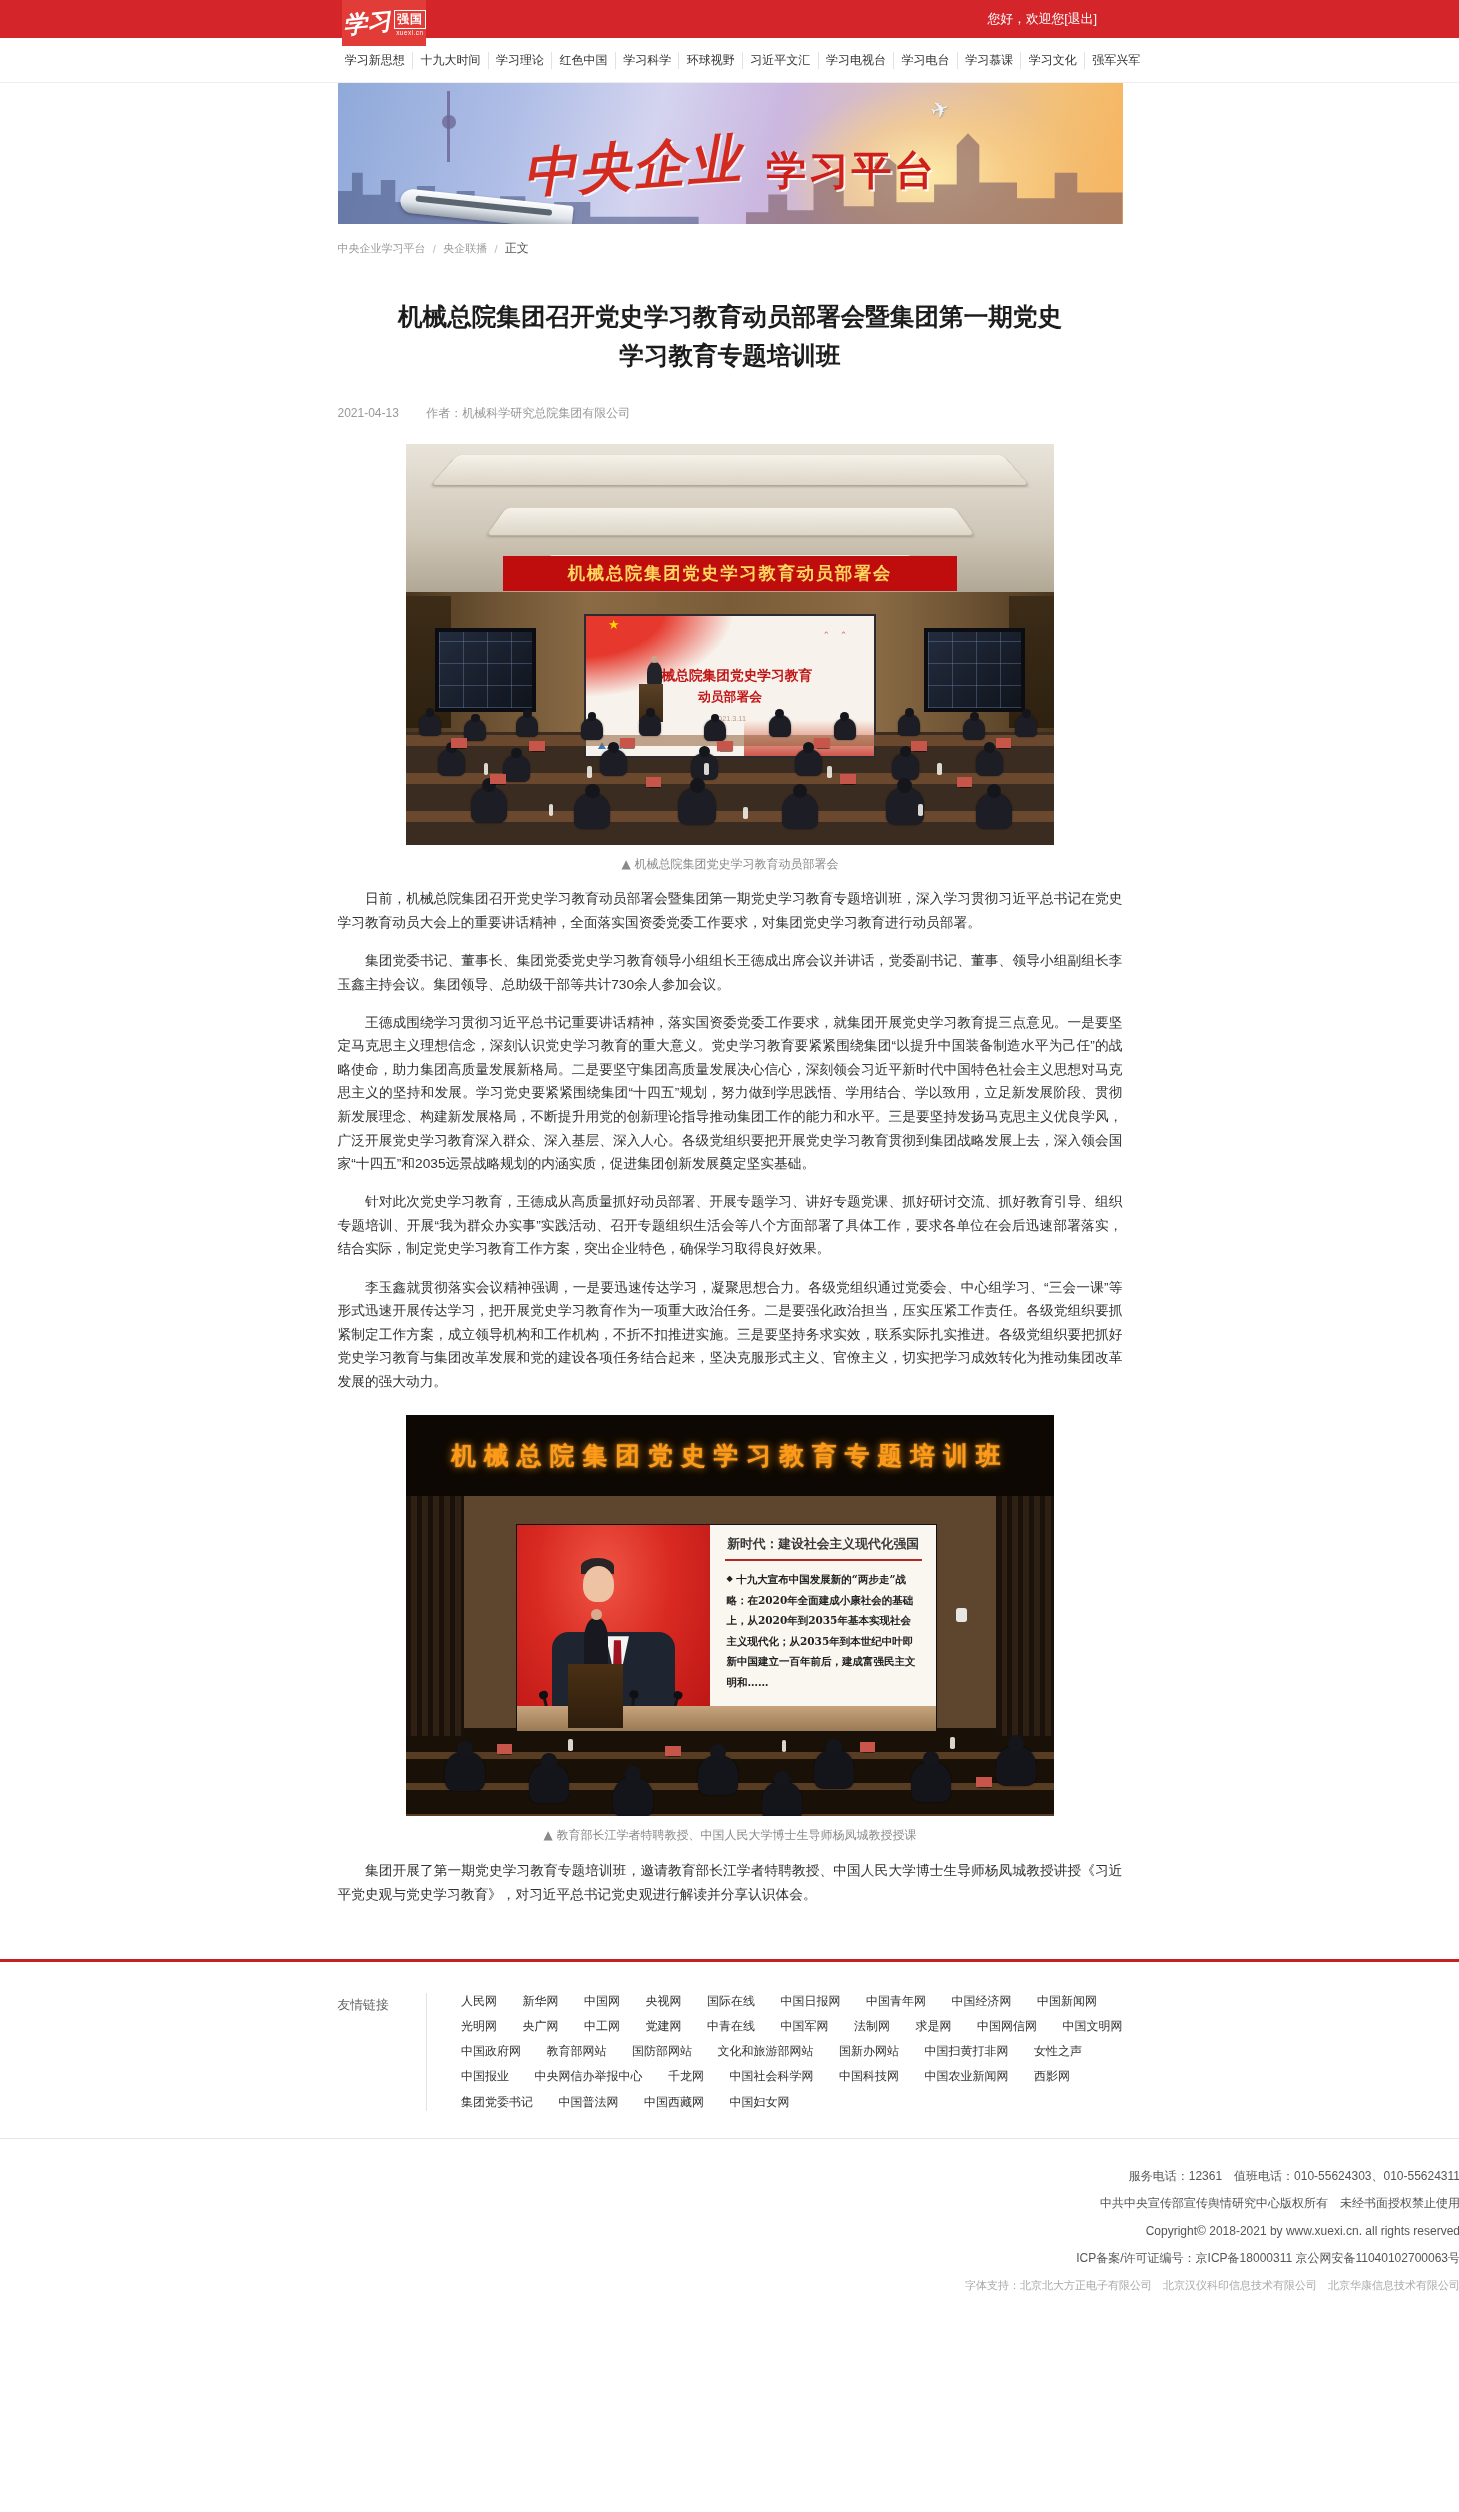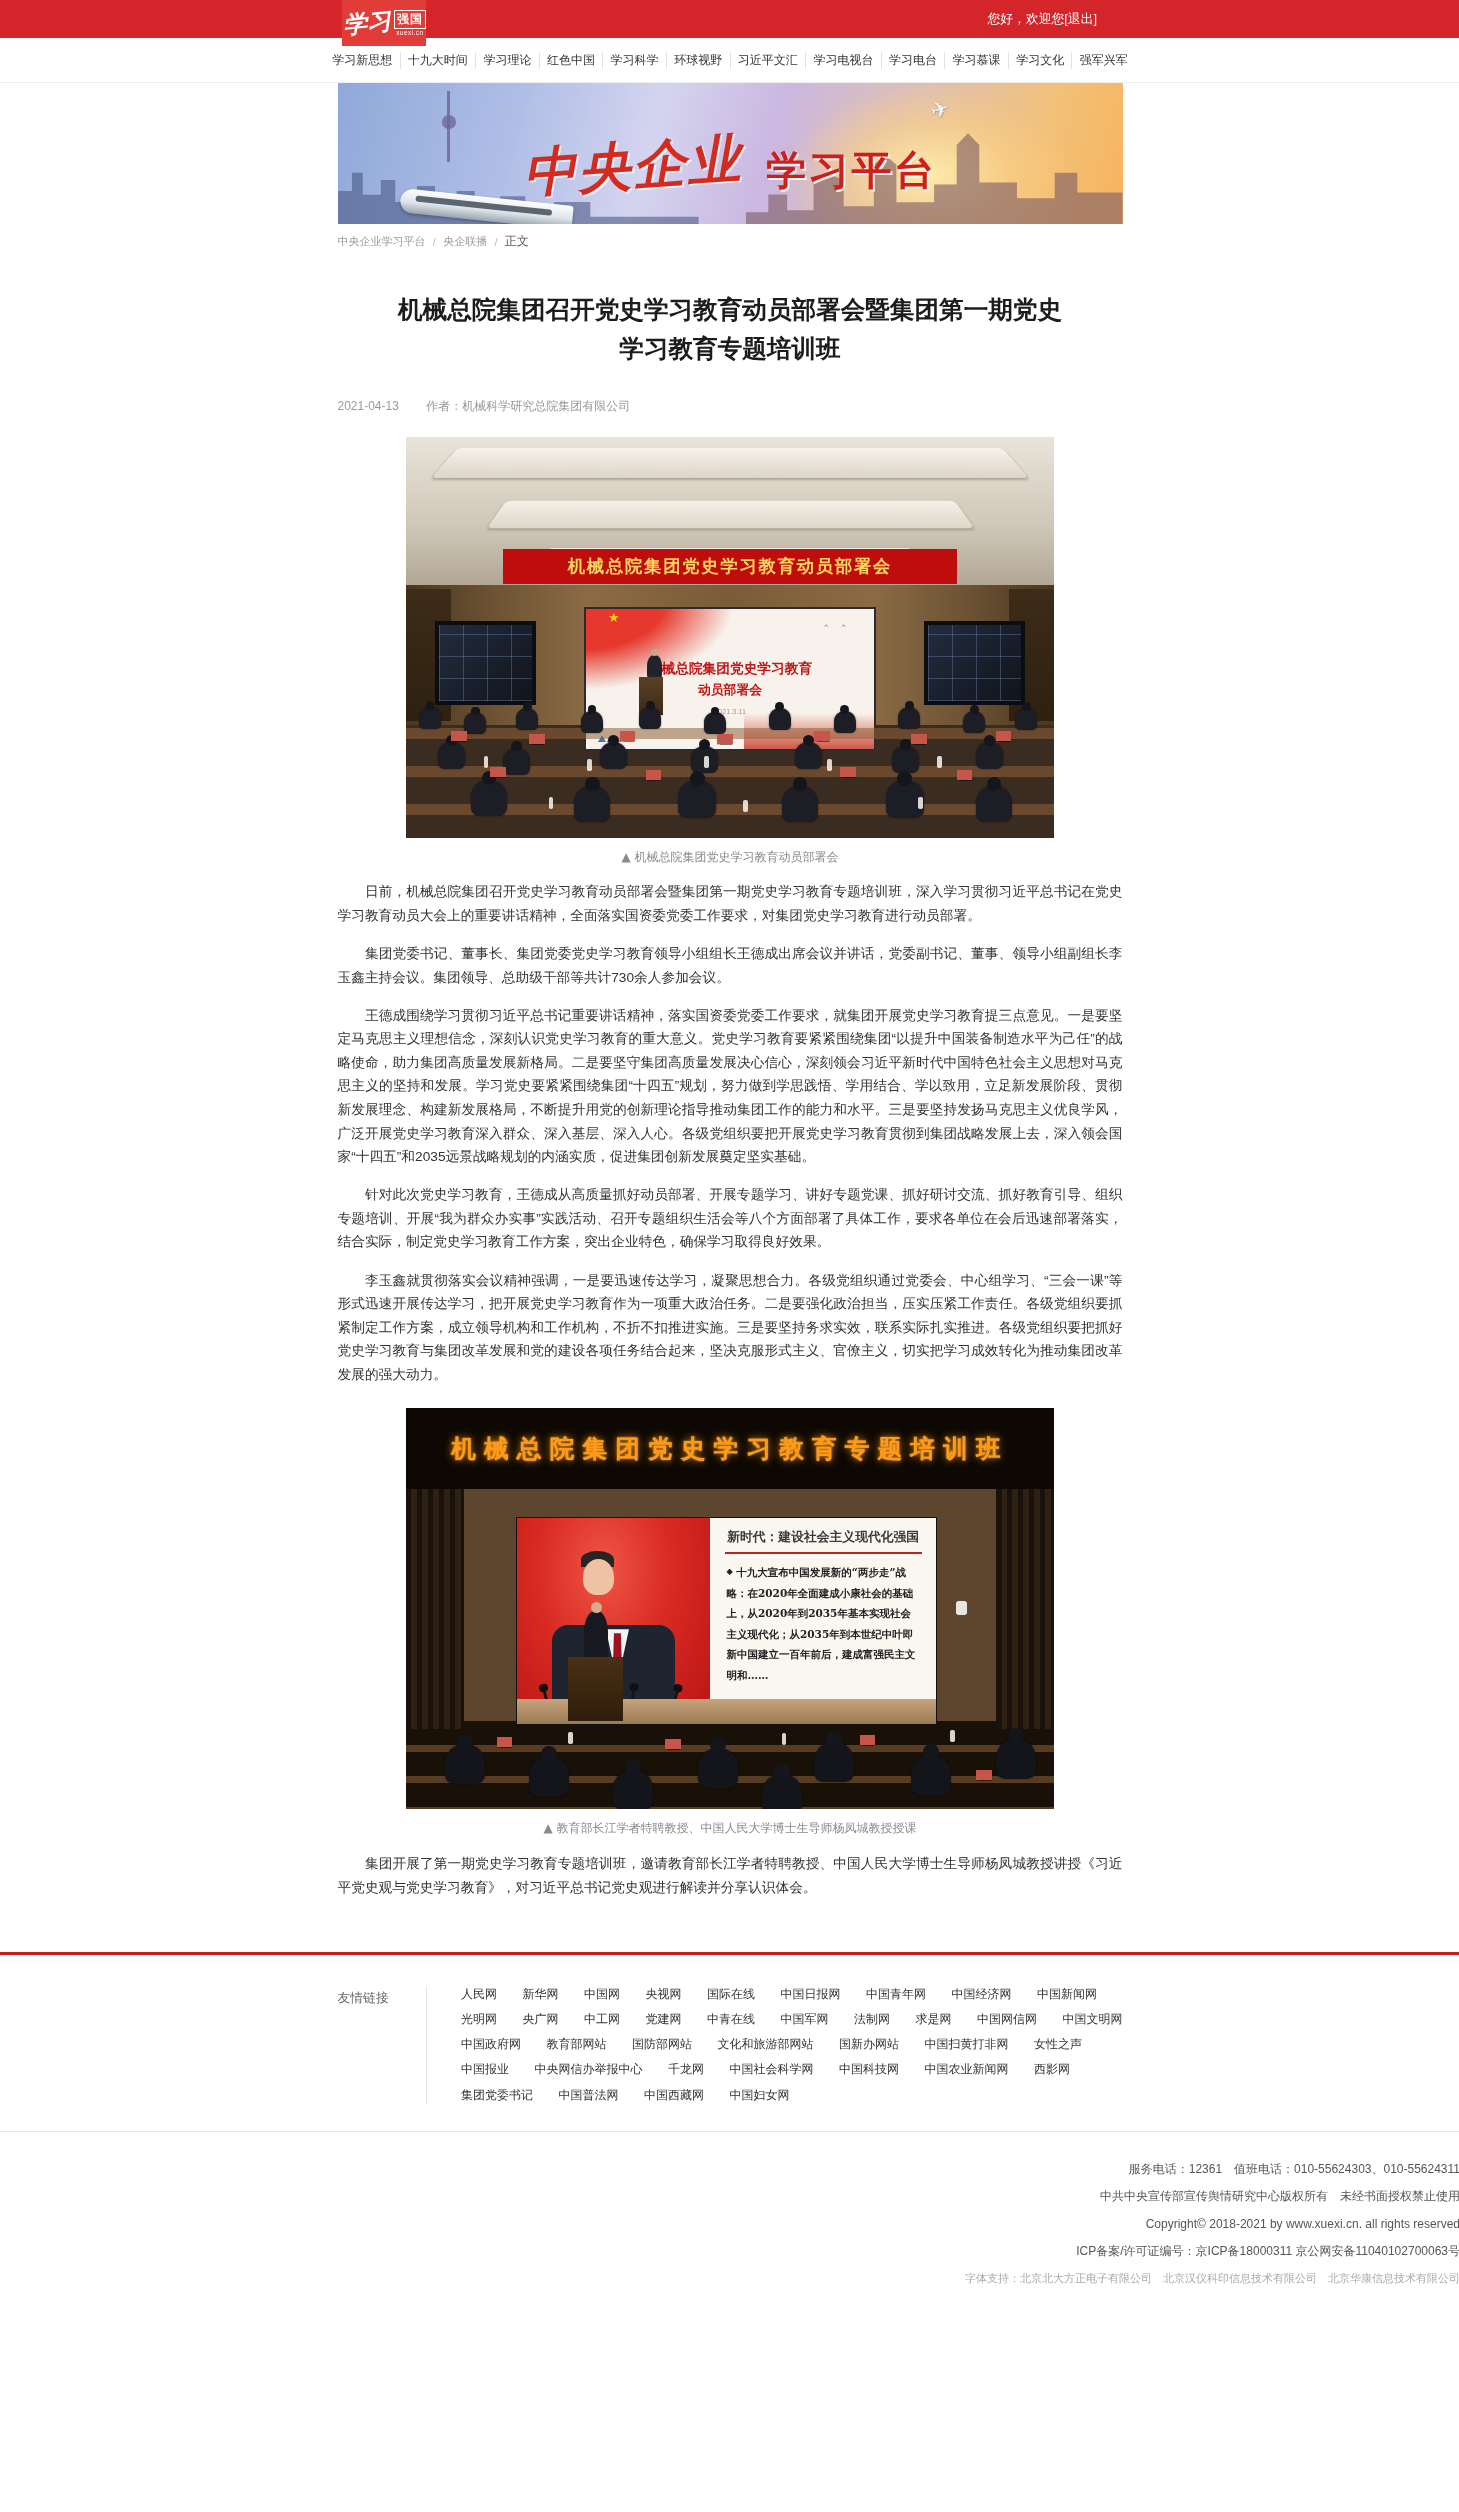--- a/index.html
+++ b/index.html
@@ -14,21 +14,21 @@
           display:flex; align-items:center; justify-content:center; gap:3.6px; cursor:pointer; z-index:6; }
   .logo-script { font-family:"DejaVu Serif", serif; font-style:italic; font-weight:bold; font-size:24px; transform:rotate(-6deg); }
   .logo-right { display:flex; flex-direction:column; align-items:center; }
   .logo-box { border:1.4px solid #fff; font-size:12px; font-weight:bold; padding:0 1.8px; letter-spacing:0.9px; }
   .logo-sub { font-size:6.4px; margin-top:0.9px; letter-spacing:0.5px; }
   .greeting { position:absolute; right:25.5px; top:0; height:38px; display:flex; align-items:center; color:#fff; font-size:12.8px; }
   .greeting .logout { color:#fff; cursor:pointer; }
 
   
   .nav { background:#fff; border-bottom:0.9px solid #eee; }
-  .nav .container { display:flex; align-items:center; justify-content:center; height:44px; }
+  .nav .container { display:flex; align-items:center; justify-content:flex-start; height:44px; }
   .nav-item { font-size:12px; color:#333; cursor:pointer; padding:0 7.3px; position:relative; white-space:nowrap; }
   .nav-item + .nav-item { border-left:0.9px solid #e2e2e2; }
 
   
   .banner { width:785px; height:141px; margin:0 auto; position:relative; overflow:hidden;
     background:linear-gradient(105deg,#8fa9d9 0%,#aebde6 22%,#d4d4ef 40%,#cbb7e0 55%,#dfc0b0 72%,#f2c078 88%,#f7b45e 100%); }
   .banner-sun { position:absolute; right:6%; bottom:-30%; width:292px; height:182px;
     background:radial-gradient(ellipse at center,rgba(255,236,170,.95) 0%,rgba(255,210,130,.55) 40%,transparent 70%); }
   .banner-skyline-l { position:absolute; left:0; bottom:0; width:46%; height:52%; opacity:.55; background:#43507e;
     clip-path:polygon(0 100%,0 55%,4% 55%,4% 30%,7% 30%,7% 60%,12% 60%,12% 40%,16% 40%,16% 70%,22% 70%,22% 48%,27% 48%,27% 75%,33% 75%,33% 55%,38% 55%,38% 80%,45% 80%,45% 62%,52% 62%,52% 85%,60% 85%,60% 70%,70% 70%,70% 90%,100% 90%,100% 100%); }
@@ -40,21 +40,21 @@
   .banner-train { position:absolute; left:8%; bottom:2%; width:173px; height:24px; transform:rotate(6deg); border-radius:12.8px 3.6px 3.6px 12.8px;
     background:linear-gradient(180deg,#fdfdfd 0%,#dfe4ea 55%,#9aa3ad 100%); box-shadow:0 1.8px 3.6px rgba(40,40,70,.4); }
   .banner-train::after { content:""; position:absolute; left:14.6px; top:6.4px; width:137px; height:5.5px; background:#5c6670; border-radius:2.7px; }
   .banner-title { position:absolute; left:0; right:0; top:34%; text-align:center; white-space:nowrap; z-index:3; }
   .banner-title-script { font-family:"DejaVu Serif", serif; font-style:italic; font-weight:bold; font-size:53px; color:#d42b20;
     transform:rotate(-4deg); display:inline-block; text-shadow:1.8px 1.8px 0 rgba(255,255,255,.75); letter-spacing:1.8px; }
   .banner-title-block { font-size:40px; font-weight:900; color:#cf1f1a; display:inline-block; margin-left:20px;
     text-shadow:1.8px 1.8px 0 rgba(255,255,255,.85); letter-spacing:2.7px; }
 
   
-  .breadcrumb { margin-top:9px; font-size:11px; color:#999; display:flex; gap:7.3px; align-items:center; }
+  .breadcrumb { margin-top:16px; font-size:11px; color:#999; display:flex; gap:7.3px; align-items:center; }
   .bc-item { color:#999; cursor:pointer; }
   .bc-cur { color:#555; font-size:12px; cursor:default; }
   .bc-sep { color:#bbb; }
 
   
   .article-title { margin:40px auto 0; width:675px; text-align:center; font-size:24.6px; font-weight:bold; color:#1c1c1c; line-height:1.6; }
   .article-meta { margin-top:29px; font-size:12px; color:#999; }
   .article-meta .date { margin-right:24px; }
   .figure { width:648px; margin:22px auto 0; position:relative; }
   .caption { margin-top:11px; text-align:center; font-size:12px; color:#8a8a8a; font-family:"DejaVu Serif", serif; }

